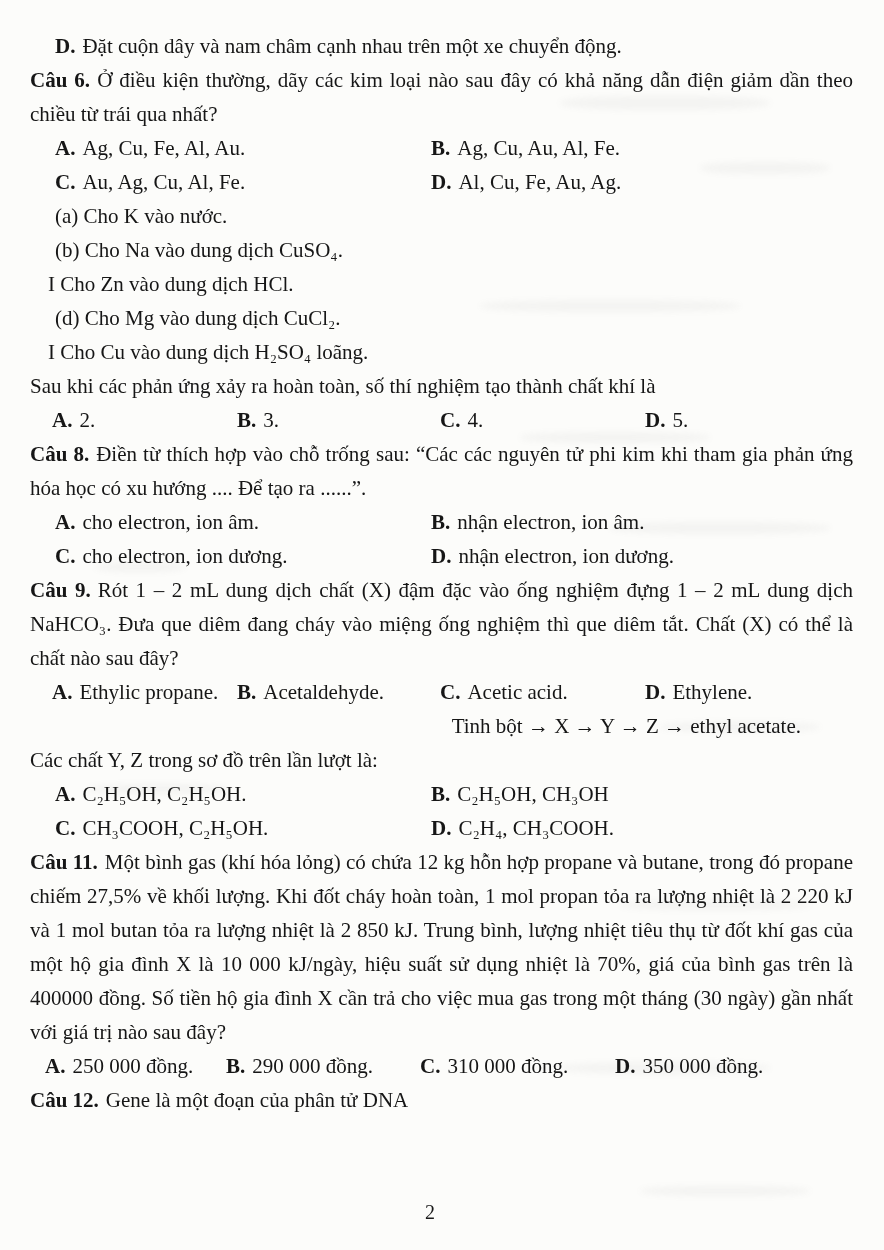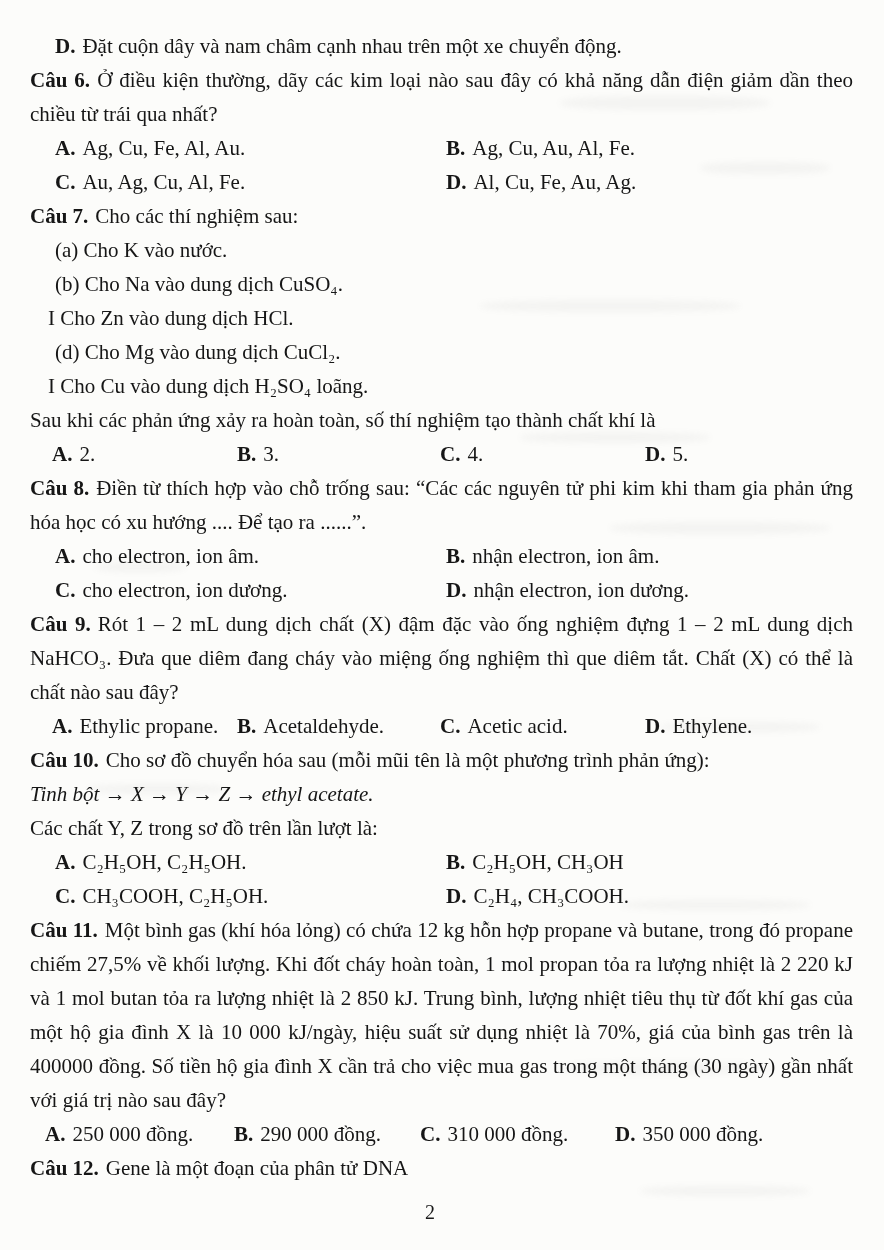--- a/index.html
+++ b/index.html
@@ -12,23 +12,23 @@
     position:absolute;left:30px;top:29px;width:823px;
     font-size:21px;line-height:34px;text-align:justify;
   }
   .para{margin:0;}
   .lbl{margin-right:7px;font-weight:bold;}
   .ind{padding-left:25px;}
   .ind2{padding-left:18px;}
   .optrow{position:relative;height:34px;font-family:Liberation Serif, serif;}
   .opt{position:absolute;top:0;white-space:nowrap;}
   .c1{left:22px}.c2{left:207px}.c3{left:410px}.c4{left:615px}
-  .m1{left:15px}.m2{left:204px}.m3{left:390px}.m4{left:585px}
-  .t1{left:25px}.t2{left:416px}
-  .center{text-align:left;padding-right:52px;font-style:italic;}
+  .m1{left:15px}.m2{left:196px}.m3{left:390px}.m4{left:585px}
+  .t1{left:25px}.t2{left:401px}
+  .center{text-align:right;padding-right:52px;}
   .pagenum{
     position:absolute;top:1201px;left:0;width:860px;
     text-align:center;font-size:20px;color:#1a1a1a;
   }
   
   .smudge{position:absolute;background:#8a8a8a;opacity:.07;filter:blur(3px);border-radius:45%;}
 </style>
 </head>
 <body>
 
@@ -53,21 +53,20 @@
     <p class="para"><b class="lbl">Câu 6.</b><span>Ở điều kiện thường, dãy các kim loại nào sau đây có khả năng dẫn điện giảm dần theo chiều từ trái qua nhất?</span></p>
     <div class="optrow">
       <span class="opt t1"><b class="lbl">A.</b><span>Ag, Cu, Fe, Al, Au.</span></span>
       <span class="opt t2"><b class="lbl">B.</b><span>Ag, Cu, Au, Al, Fe.</span></span>
     </div>
     <div class="optrow">
       <span class="opt t1"><b class="lbl">C.</b><span>Au, Ag, Cu, Al, Fe.</span></span>
       <span class="opt t2"><b class="lbl">D.</b><span>Al, Cu, Fe, Au, Ag.</span></span>
     </div>
 
-    <p class="para"><b class="lbl">Câu 7.</b><span>Cho các thí nghiệm sau:</span></p>
     <p class="para ind">(a) Cho K vào nước.</p>
     <p class="para ind">(b) Cho Na vào dung dịch CuSO₄.</p>
     <p class="para ind2">I Cho Zn vào dung dịch HCl.</p>
     <p class="para ind">(d) Cho Mg vào dung dịch CuCl₂.</p>
     <p class="para ind2">I Cho Cu vào dung dịch H₂SO₄ loãng.</p>
     <p class="para">Sau khi các phản ứng xảy ra hoàn toàn, số thí nghiệm tạo thành chất khí là</p>
     <div class="optrow">
       <span class="opt c1"><b class="lbl">A.</b><span>2.</span></span>
       <span class="opt c2"><b class="lbl">B.</b><span>3.</span></span>
       <span class="opt c3"><b class="lbl">C.</b><span>4.</span></span>
@@ -85,21 +84,20 @@
     </div>
 
     <p class="para"><b class="lbl">Câu 9.</b><span>Rót 1 – 2 mL dung dịch chất (X) đậm đặc vào ống nghiệm đựng 1 – 2 mL dung dịch NaHCO₃. Đưa que diêm đang cháy vào miệng ống nghiệm thì que diêm tắt. Chất (X) có thể là chất nào sau đây?</span></p>
     <div class="optrow">
       <span class="opt c1"><b class="lbl">A.</b><span>Ethylic propane.</span></span>
       <span class="opt c2"><b class="lbl">B.</b><span>Acetaldehyde.</span></span>
       <span class="opt c3"><b class="lbl">C.</b><span>Acetic acid.</span></span>
       <span class="opt c4"><b class="lbl">D.</b><span>Ethylene.</span></span>
     </div>
 
-    <p class="para"><b class="lbl">Câu 10.</b><span>Cho sơ đồ chuyển hóa sau (mỗi mũi tên là một phương trình phản ứng):</span></p>
     <p class="para center">Tinh bột → X → Y → Z → ethyl acetate.</p>
     <p class="para">Các chất Y, Z trong sơ đồ trên lần lượt là:</p>
     <div class="optrow">
       <span class="opt t1"><b class="lbl">A.</b><span>C₂H₅OH, C₂H₅OH.</span></span>
       <span class="opt t2"><b class="lbl">B.</b><span>C₂H₅OH, CH₃OH</span></span>
     </div>
     <div class="optrow">
       <span class="opt t1"><b class="lbl">C.</b><span>CH₃COOH, C₂H₅OH.</span></span>
       <span class="opt t2"><b class="lbl">D.</b><span>C₂H₄, CH₃COOH.</span></span>
     </div>

